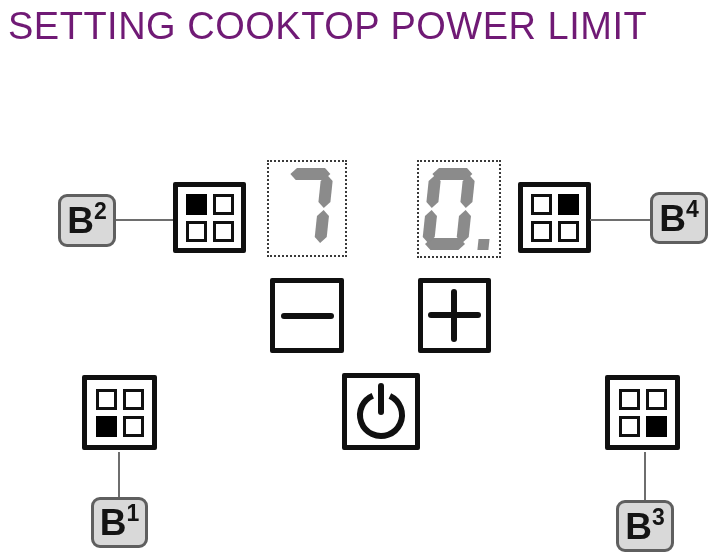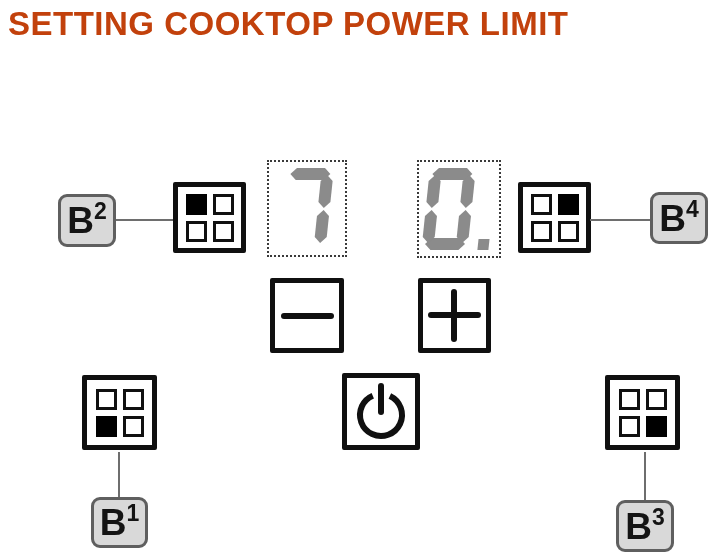--- a/index.html
+++ b/index.html
@@ -4,21 +4,21 @@
 <style>
   html,body{margin:0;padding:0;}
   body{
     width:711px;height:557px;position:relative;background:#ffffff;
     font-family:"Liberation Sans", sans-serif;overflow:hidden;
   }
   .abs{position:absolute;box-sizing:border-box;}
 
   
   .title{
-    left:8px;top:5px;font-size:33px;font-weight:700;color:#c2410c;
+    left:8px;top:5px;font-size:38px;font-weight:400;color:#701a75;
     letter-spacing:0.5px;white-space:nowrap;
   }
 
   
   .blabel{
     background:#d9d9d9;border:3px solid #5f5f5f;border-radius:9px;
     display:flex;align-items:center;justify-content:center;
     color:#141414;font-weight:700;
   }
   .blabel .b-base{font-size:37px;line-height:1;}

